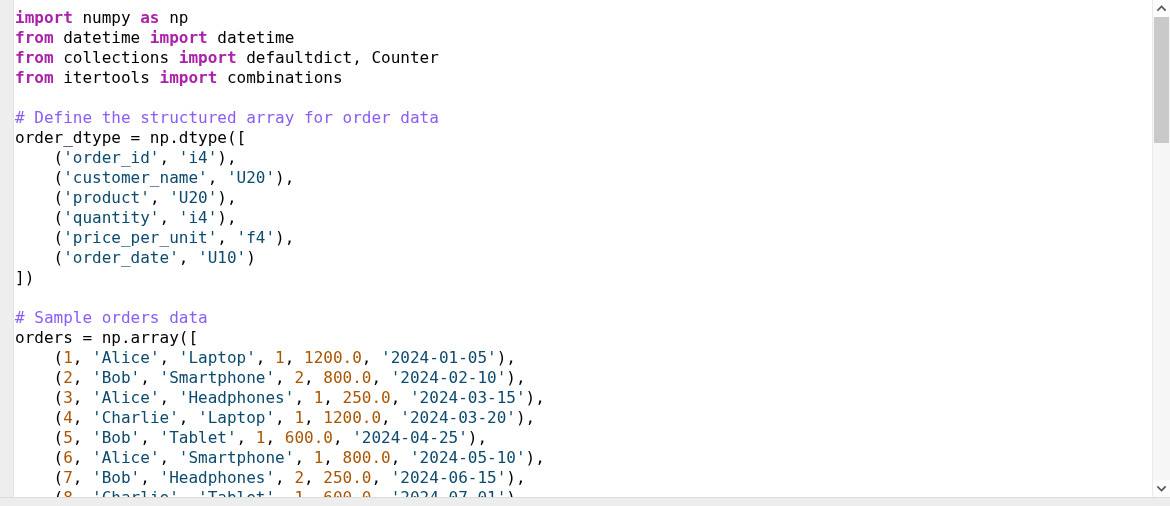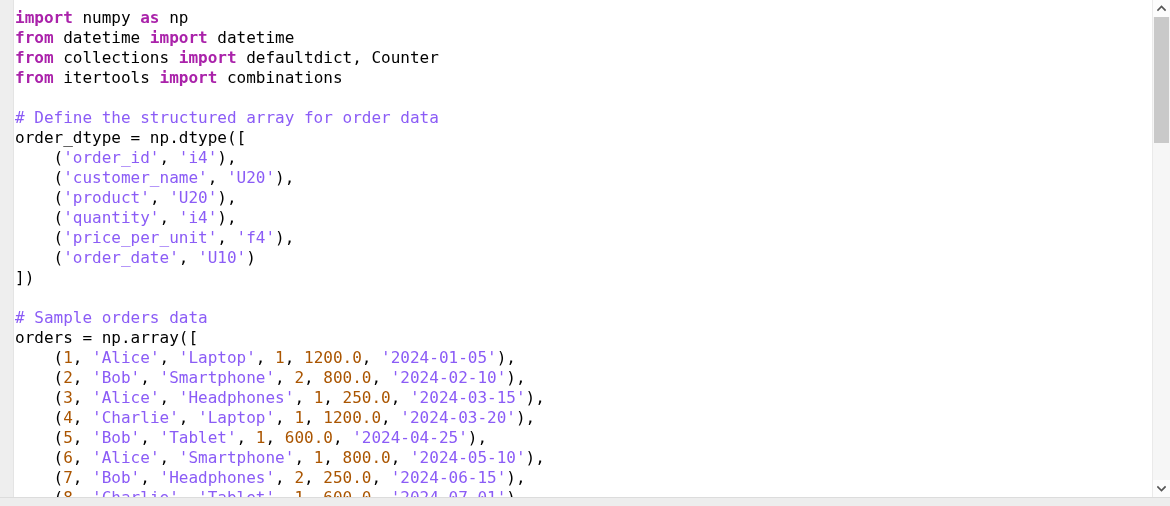--- a/index.html
+++ b/index.html
@@ -60,21 +60,21 @@
   }
 
   .line {
     height: 20px;
     white-space: pre;
     padding-left: 1px;
   }
 
   
   .kw   { color: #aa22aa; font-weight: bold; }
-  .str  { color: #8b5cf6; }
+  .str  { color: #0c4a6e; }
   .num  { color: #aa5500; }
   .com  { color: #8b5cf6; }
   .pln  { color: #000000; }
 
   
   .scrollbar {
     position: absolute;
     right: 0;
     top: 0;
     width: 18px;

